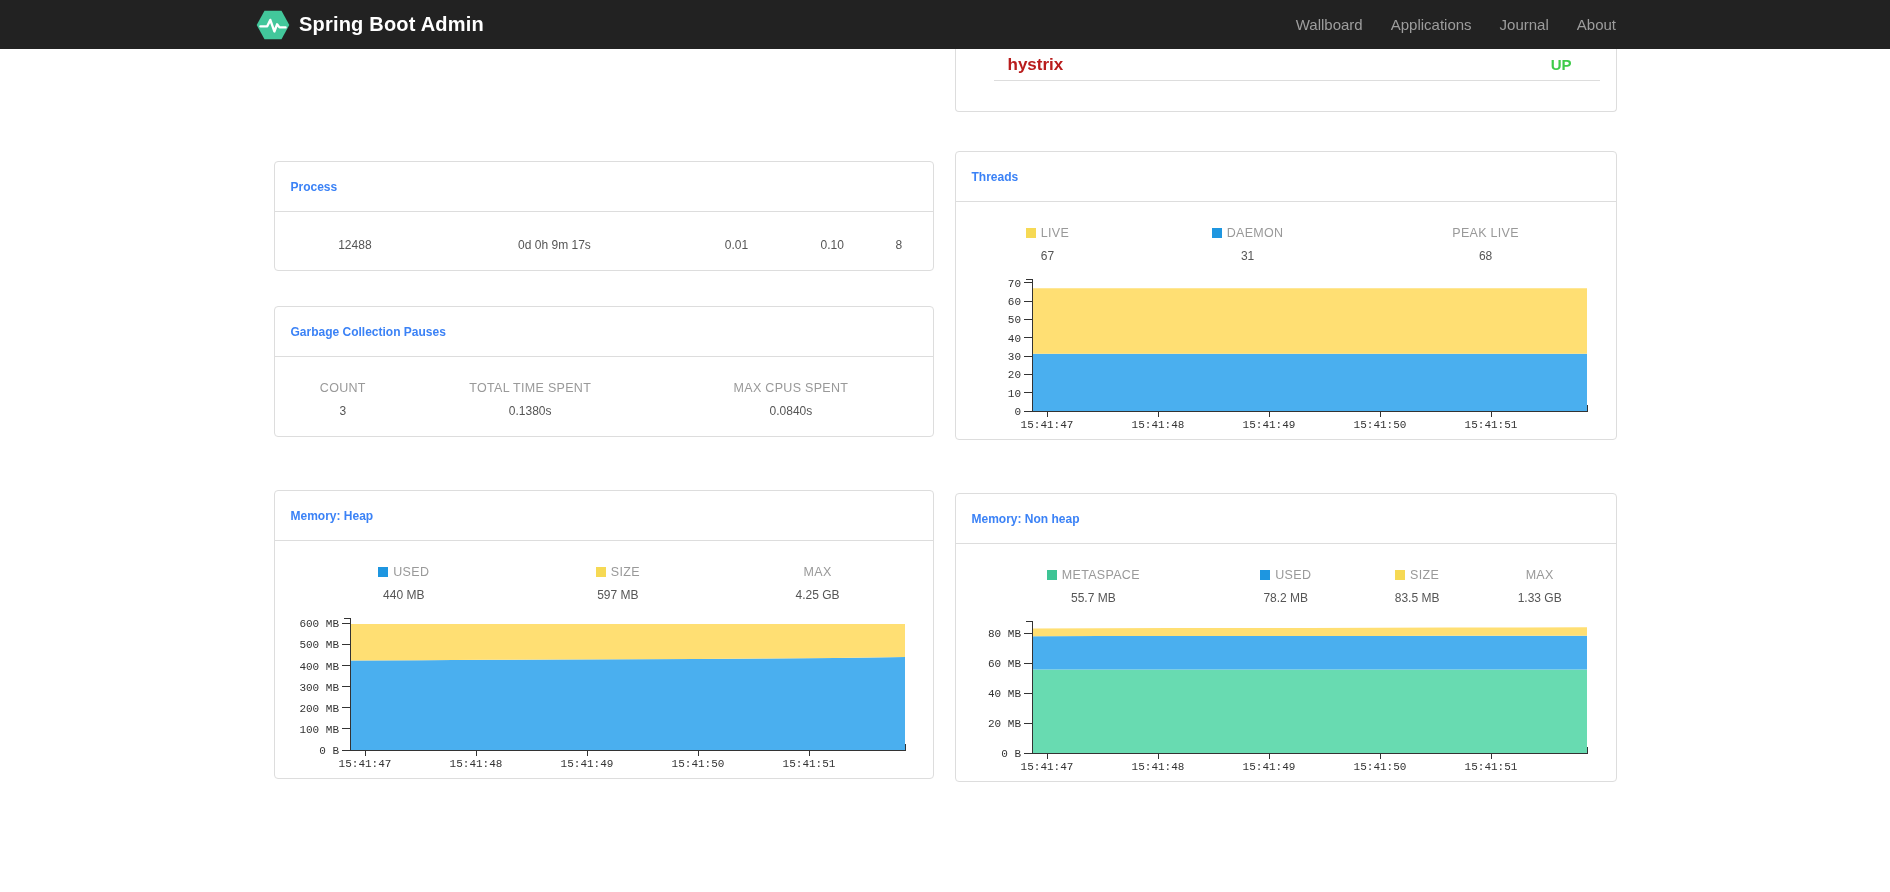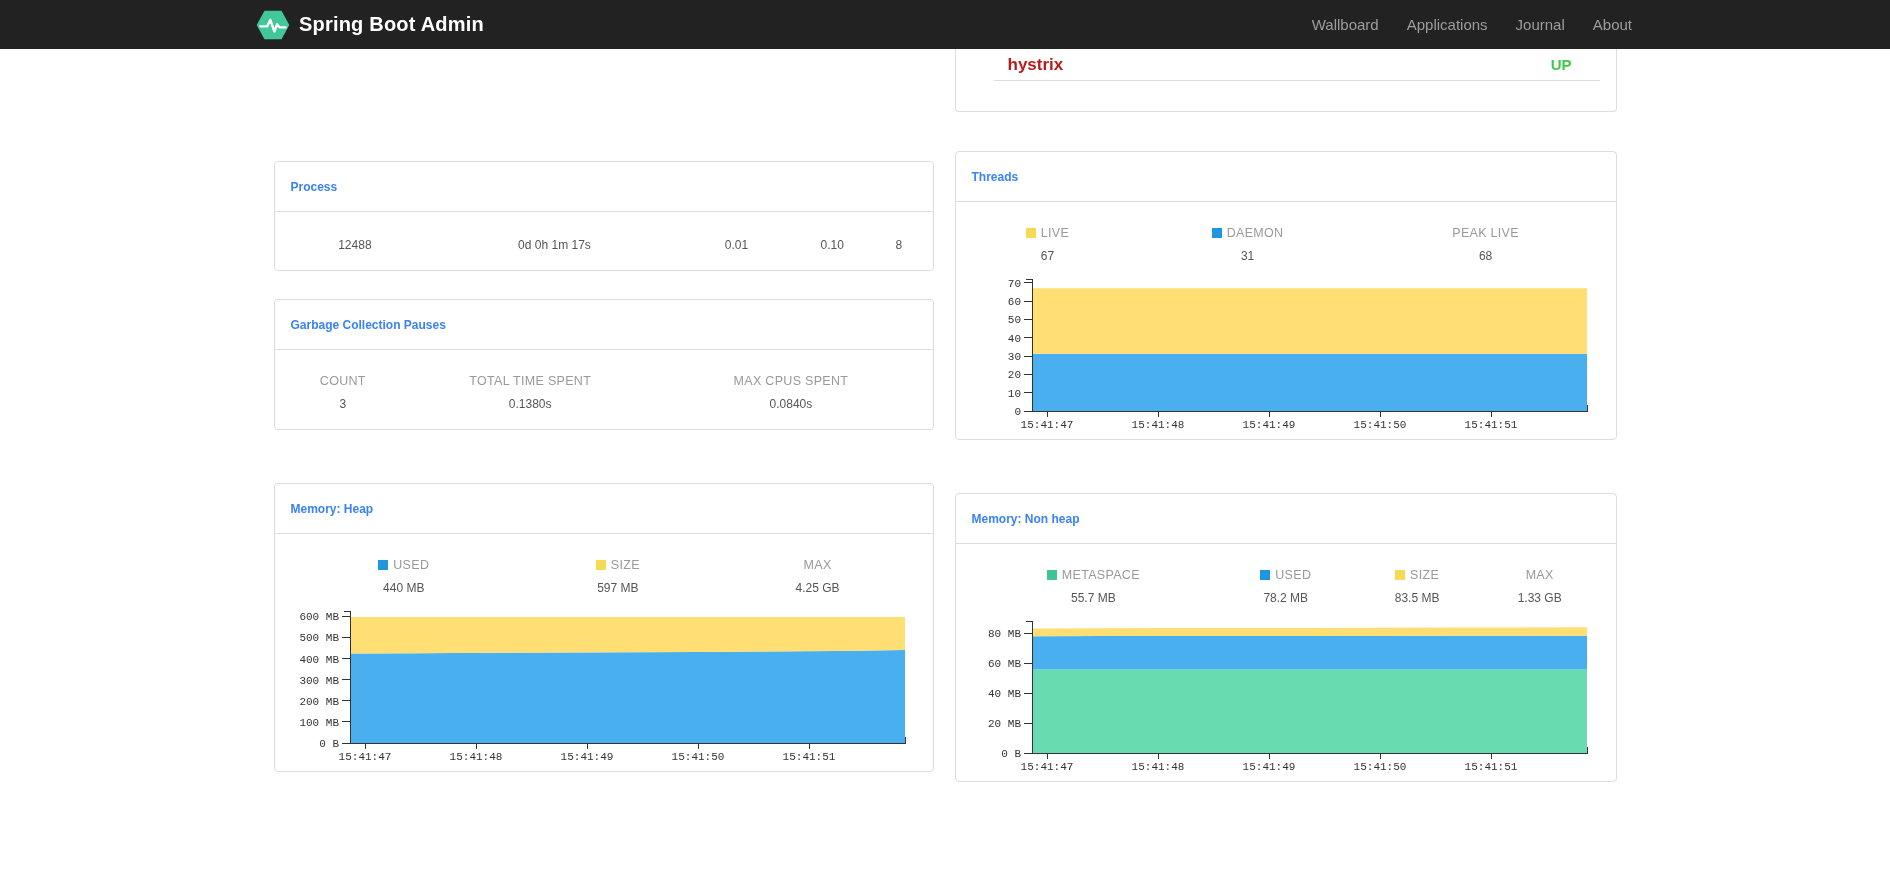--- a/index.html
+++ b/index.html
@@ -3,21 +3,21 @@
 <meta charset="utf-8">
 <style>
   html,body{margin:0;padding:0;background:#fff;}
   body{width:1890px;height:892px;overflow:hidden;font-family:"Liberation Sans",sans-serif;}
 
   
   .navbar{height:49px;background:#222;display:flex;align-items:center;}
   .navbar-inner{width:1378px;margin:0 auto;display:flex;align-items:center;justify-content:space-between;}
   .brand{display:flex;align-items:center;gap:9px;text-decoration:none;cursor:pointer;}
   .brand-title{color:#fff;font-size:20px;font-weight:bold;letter-spacing:.2px;}
-  .nav-links{display:flex;list-style:none;margin:0;padding:0;}
+  .nav-links{display:flex;list-style:none;margin:16px;padding:0;}
   .nav-links a{display:block;padding:0 14px;color:#9d9d9d;font-size:15px;text-decoration:none;cursor:pointer;}
   .nav-links li:last-child a{padding-right:2px;}
 
   
   .container{width:1343px;margin:0 auto;display:flex;gap:21px;}
   .col{display:flex;flex-direction:column;}
   .col-left{width:660px;}
   .col-right{width:662px;}
 
   
@@ -27,21 +27,21 @@
   .card-body{padding:13px 15px 8px;}
 
   
   .app-card{border-top:none;border-radius:0 0 4px 4px;height:63px;}
   .app-row{margin:0 16px 0 38px;height:31px;display:flex;align-items:center;
     justify-content:space-between;border-bottom:1px solid #ddd;}
   .app-name{font-size:17px;font-weight:bold;color:#b91c1c;padding-left:14px;}
   .app-status{font-size:15px;font-weight:bold;padding-right:28px;}
 
   .card-process{margin-top:112px;}
-  .card-gc{margin-top:28px;}
+  .card-gc{margin-top:35px;}
   .card-heap{margin-top:53px;}
   .card-threads{margin-top:39px;}
   .card-nonheap{margin-top:53px;}
 
   
   table.metrics{width:100%;border-collapse:collapse;margin-top:7px;}
   .metrics td{text-align:center;}
   .metrics td.m-label{font-size:12.5px;color:#999;letter-spacing:.3px;padding:4px 2px 3px;white-space:nowrap;}
   .metrics td.m-value{font-size:12px;color:#555;padding:6px 2px 10px;white-space:nowrap;}
   .legend-swatch{display:inline-block;width:10px;height:10px;margin-right:5px;vertical-align:-1px;}
@@ -86,21 +86,21 @@
 
   <div class="col col-left">
 
     <section class="card card-process">
       <div class="card-heading">Process</div>
       <div class="card-body">
         <table class="metrics">
             <tbody>
               <tr>
                 <td class="m-value">12488</td>
-                <td class="m-value">0d 0h 1m 17s</td>
+                <td class="m-value">0d 0h 9m 17s</td>
                 <td class="m-value">0.01</td>
                 <td class="m-value">0.10</td>
                 <td class="m-value">8</td>
               </tr>
             </tbody>
           </table>
       </div>
     </section>
 
     <section class="card card-gc">

